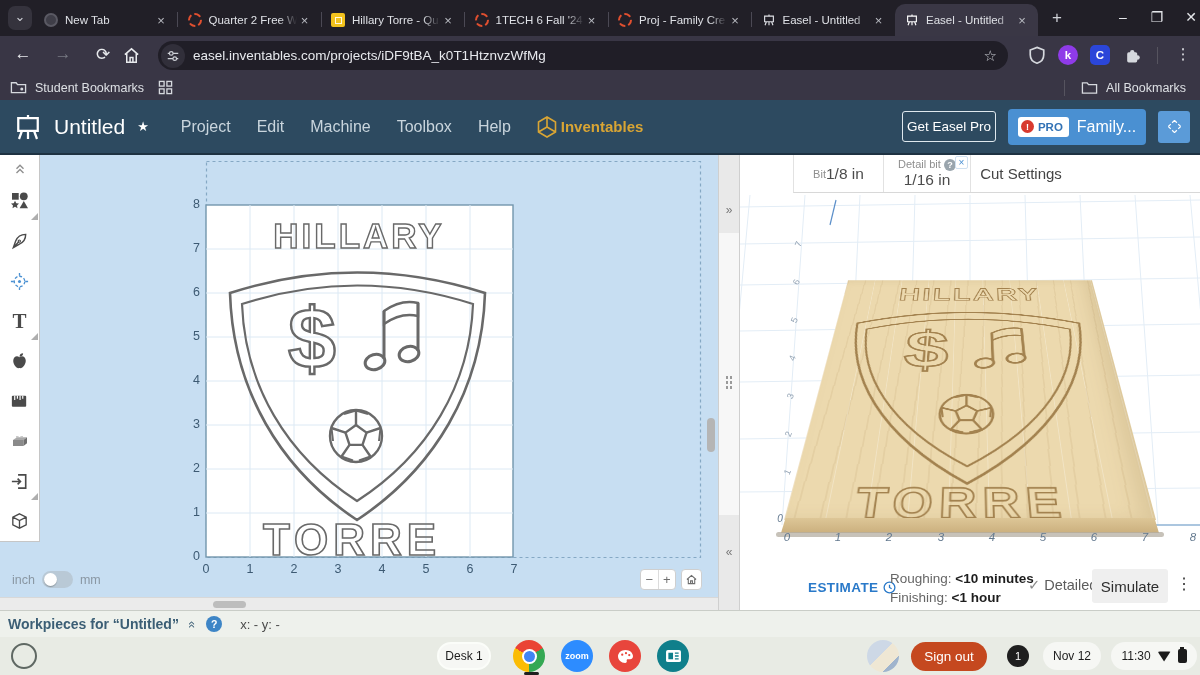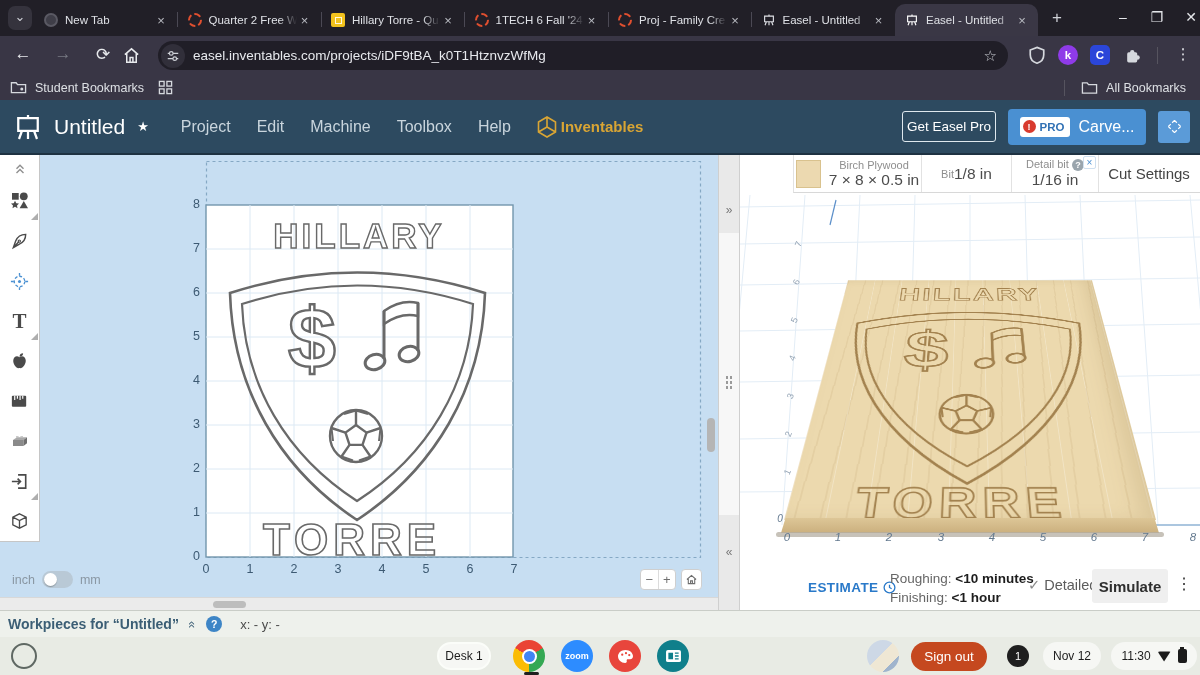--- a/index.html
+++ b/index.html
@@ -87,21 +87,21 @@
   #boardfront { left:41px; top:363px; width:378px; height:15px;
                 background:linear-gradient(#ddc697,#cbb07e);
                 clip-path:polygon(1.2% 0,98.8% 0,100% 100%,0 100%); }
   #boardshadow { left:36px; top:377px; width:388px; height:5px; background:#b4aea2; border-radius:3px; opacity:.75; }
   .ptickx { position:absolute; width:14px; text-align:center; font-size:11.5px; color:#63798f; font-style:italic; }
   .slant { position:absolute; font-size:9px; color:#93a3b4; transform:rotate(-68deg); }
   #estimate { left:0; top:405px; width:460px; height:50px; background:#fff;padding-left:11px; }
   #estlabel { color:#2979c9; font-weight:bold; font-size:13.5px; letter-spacing:.4px; display:flex; align-items:center; gap:5px; }
   .estrow { font-size:13.5px; color:#666; }
   .estrow b { color:#1d1d1d; }
-  #simulate { background:#efefef; border-radius:3px; width:76px; height:34px; display:flex; align-items:center; justify-content:center; font-size:15px; color:#2e2e2e;font-weight:bold; }
+  #simulate { background:#efefef; border-radius:3px; width:76px; height:34px; display:flex; align-items:center; justify-content:center; font-size:15px; color:#2e2e2e; }
 
   
   #statusbar { left:0; top:610px; width:1200px; height:27px; background:#eef1ec; border-top:1px solid #c9cdc7; display:flex; align-items:center; }
   #statuslabel { font-size:14px; font-weight:bold; color:#3b5e75; margin-left:8px; }
   #statushelp { width:16px; height:16px; border-radius:50%; background:#3d85c6; color:#fff; font-size:10.5px; font-weight:bold; text-align:center; line-height:16px; }
 
   
   #shelf { left:0; top:637px; width:1200px; height:38px; background:#e8ebe4; display:flex; align-items:center; }
   .shelfpill { background:rgba(255,255,255,.6); border-radius:14px; height:28px; display:flex; align-items:center; justify-content:center; font-size:12px; color:#1c1c1c; }
   .appcirc { width:32px; height:32px; border-radius:50%; position:relative; display:flex; align-items:center; justify-content:center; }
@@ -271,21 +271,21 @@
       <path d="M10 1 L18.5 6 V16 L10 21 L1.5 16 V6 Z M10 1 V11 M10 11 L18.5 16 M10 11 L1.5 16" stroke="#d9a534" stroke-width="1.6" fill="none"></path>
     </svg>
   <span id="brand" style="margin-left:4px;">Inventables</span>
   <div style="margin-left:auto;display:flex;align-items:center;gap:12px;margin-right:10px;">
     <div id="getpro">Get Easel Pro</div>
     <div id="carvebtn">
       <span id="probadge">
           <span id="probang">!</span>
           <span>PRO</span>
         </span>
-      <span style="color:#fff;font-size:16px;">Carve...</span>
+      <span style="color:#fff;font-size:16px;">Family...</span>
     </div>
     <div id="expandbtn">
       <svg width="15" height="15" viewBox="0 0 16 16">
           <path d="M8 1.5 L5.5 4 M8 1.5 L10.5 4 M8 14.5 L5.5 12 M8 14.5 L10.5 12 M1.5 8 L4 5.5 M1.5 8 L4 10.5 M14.5 8 L12 5.5 M14.5 8 L12 10.5" stroke="#fff" stroke-width="1.3" fill="none"></path>
         </svg>
     </div>
   </div>
 </div>
 
 <div id="canvaspanel" class="abs">
@@ -478,27 +478,20 @@
   <span class="ptickx" style="left:91px;top:376px;">1</span>
   <span class="ptickx" style="left:142px;top:376px;">2</span>
   <span class="ptickx" style="left:194px;top:376px;">3</span>
   <span class="ptickx" style="left:245px;top:376px;">4</span>
   <span class="ptickx" style="left:296px;top:376px;">5</span>
   <span class="ptickx" style="left:347px;top:376px;">6</span>
   <span class="ptickx" style="left:398px;top:376px;">7</span>
   <span class="ptickx" style="left:446px;top:376px;">8</span>
 
   <div id="matbar" class="abs">
-    <div class="matsec" style="width:128px;">
-      <span id="swatch"></span>
-      <div>
-          <div class="matlabel">Birch Plywood</div>
-           <div class="matval">7 × 8 × 0.5 in</div>
-        </div>
-    </div>
     <div class="matsec" style="width:90px;">
       <div class="matlabel">Bit</div>
       <div class="matval">1/8 in</div>
     </div>
     <div class="matsec" style="width:87px;flex-direction:column;">
       <div class="matlabel"><span>Detail bit</span> <span class="helpdot">?</span></div>
       <div class="matval">1/16 in</div>
       <span id="detailclose">×</span>
     </div>
     <div class="matsec" style="width:100px;border-right:none;">

